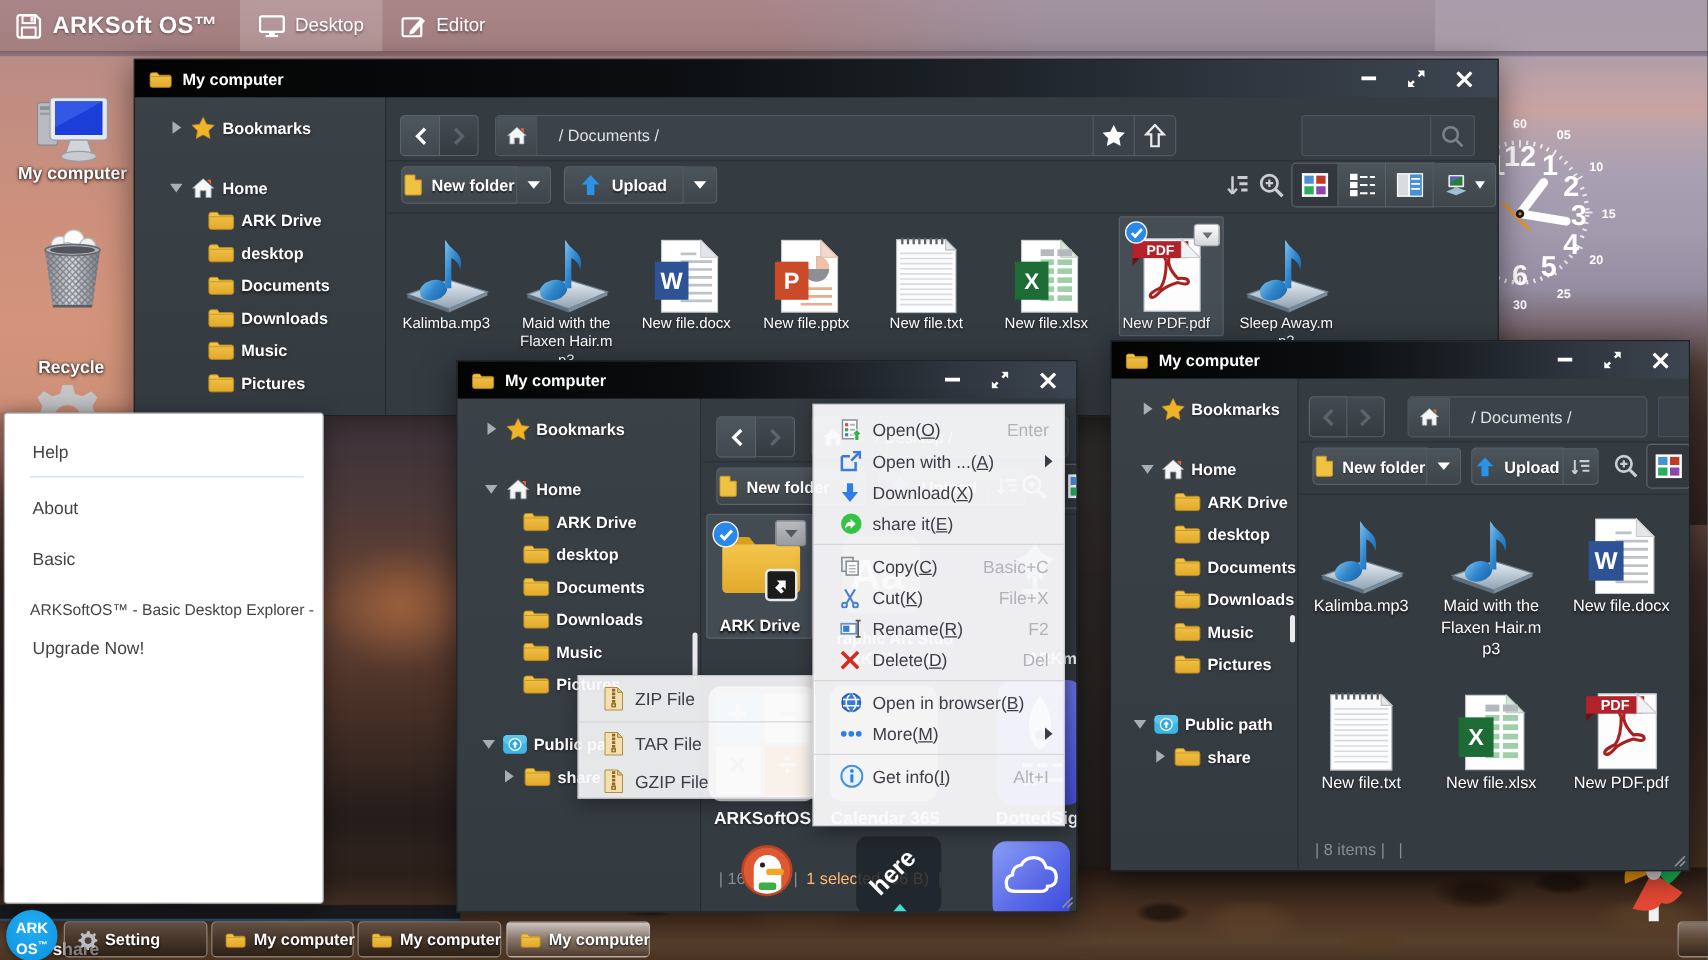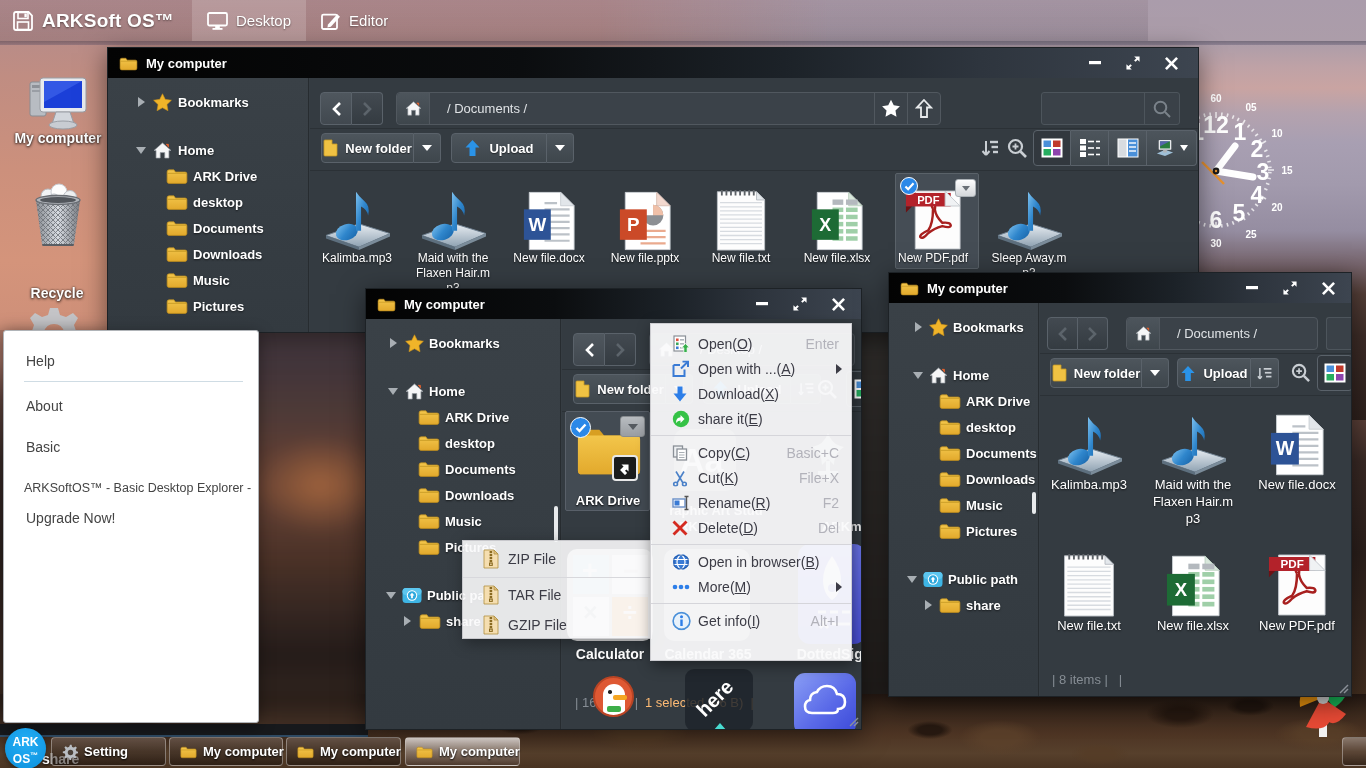--- a/index.html
+++ b/index.html
@@ -938,21 +938,21 @@
     <div class="abs" style="left:201px; top:260px; width:86px; height:92px; background:rgba(250,250,250,.82); border-radius:10px; overflow:hidden;">
       <div class="abs" style="left:6px; top:6px; width:36px; height:39px; background:#c9e7ee;"></div>
       <div class="abs" style="left:45px; top:6px; width:36px; height:39px; background:#fbfbfb;"></div>
       <div class="abs" style="left:6px; top:48px; width:36px; height:39px; background:#fdfdfd;"></div>
       <div class="abs" style="left:45px; top:48px; width:36px; height:39px; background:#f2a85e;"></div>
       <div class="abs" style="left:15px; top:7px; font-size:27px; color:#fdfdfd; font-weight:bold;">+</div>
       <div class="abs" style="left:56px; top:7px; font-size:27px; color:#e8e2de; font-weight:bold;">−</div>
       <div class="abs" style="left:16px; top:49px; font-size:25px; color:#c4cacd; font-weight:bold;">×</div>
       <div class="abs" style="left:56px; top:49px; font-size:25px; color:#fdf6f0; font-weight:bold;">÷</div>
     </div>
-    <div class="abs" style="left:194px; top:357px; width:100px; text-align:center; color:#fff; font-size:14px; font-weight:bold; text-shadow:0 1px 2px rgba(0,0,0,.5);">Calculator</div>
+    <div class="abs" style="left:194px; top:357px; width:100px; text-align:center; color:#fff; font-size:14px; font-weight:bold; text-shadow:0 1px 2px rgba(0,0,0,.5);">ARKSoftOS</div>
 
     <div class="abs" style="left:298px; top:260px; width:86px; height:92px; background:rgba(250,250,250,.5); border-radius:10px;"></div>
     <div class="abs" style="left:292px; top:357px; width:100px; text-align:center; color:#fff; font-size:14px; font-weight:bold;">Calendar 365</div>
 
     <div class="abs" style="left:432px; top:255px; width:68px; height:100px; background:linear-gradient(180deg,#6a74e8,#4a50d8); border-radius:12px;"></div>
     <svg class="abs" style="left:446px; top:265px;" width="40" height="80" viewBox="0 0 40 80">
         <path d="M20 2 Q32 18 28 34 Q26 42 20 46 Q14 42 12 34 Q8 18 20 2 Z" fill="#fff" opacity=".9"></path>
         <circle cx="20" cy="34" r="4" fill="#5a60dd"></circle>
         <path d="M6 58 L14 58 M18 58 L26 58 M30 58 L38 58" stroke="#fff" stroke-width="3" opacity=".85"></path>
         <path d="M8 66 L16 74 M16 66 L8 74" stroke="#fff" stroke-width="3" opacity=".9"></path>

